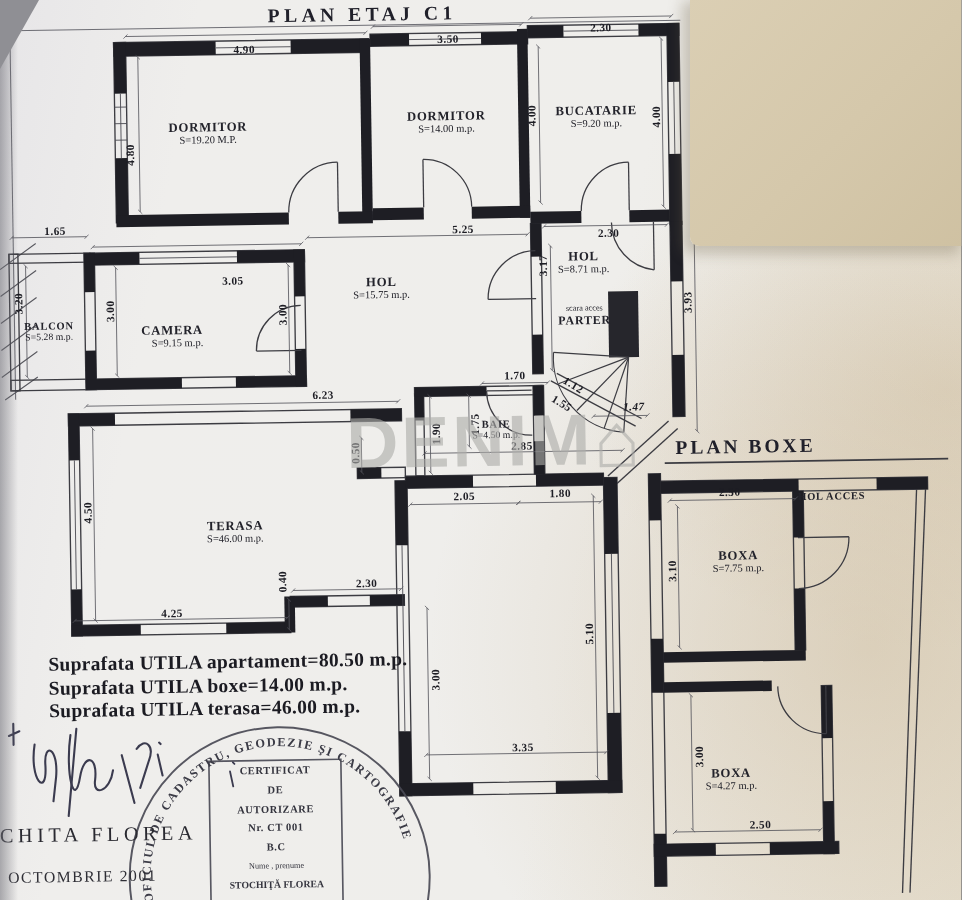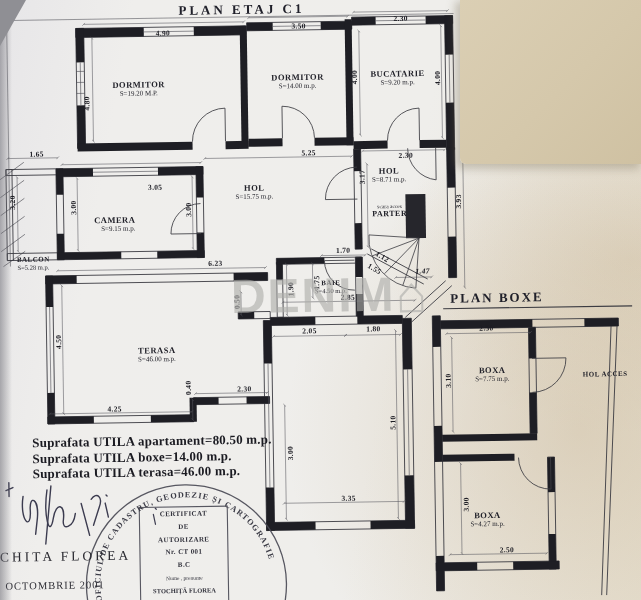--- a/index.html
+++ b/index.html
@@ -296,21 +296,21 @@
       <div class="ra">S=19.20 M.P.</div>
     </div>
     <div class="room" style="left:301px;top:81px;">
       <div class="rn">DORMITOR</div>
       <div class="ra">S=14.00 m.p.</div>
     </div>
     <div class="room" style="left:401px;top:79px;">
       <div class="rn">BUCATARIE</div>
       <div class="ra">S=9.20 m.p.</div>
     </div>
-    <div class="room sm" style="left:34px;top:217px;margin-top:42px;">
+    <div class="room sm" style="left:34px;top:217px;">
       <div class="rn">BALCON</div>
       <div class="ra">S=5.28 m.p.</div>
     </div>
     <div class="room" style="left:116px;top:221px;text-align:right;">
       <div class="rn">CAMERA</div>
       <div class="ra">S=9.15 m.p.</div>
     </div>
     <div class="room" style="left:256px;top:191px;">
       <div class="rn">HOL</div>
       <div class="ra">S=15.75 m.p.</div>
@@ -332,21 +332,21 @@
       <div class="ra">S=46.00 m.p.</div>
     </div>
     <div class="room" style="left:491px;top:377px;">
       <div class="rn">BOXA</div>
       <div class="ra">S=7.75 m.p.</div>
     </div>
     <div class="room" style="left:484px;top:522px;">
       <div class="rn">BOXA</div>
       <div class="ra">S=4.27 m.p.</div>
     </div>
-    <div class="room sm" style="left:604px;top:335px;margin-top:44px;">
+    <div class="room sm" style="left:554px;top:335px;">
       <div class="rn">HOL ACCES</div>
     </div>
 
     <div class="dim" style="left:167px;top:31px;">4.90</div>
     <div class="dim" style="left:303px;top:26px;">3.50</div>
     <div class="dim" style="left:405px;top:20px;">2.30</div>
     <div class="dim v" style="left:90px;top:100px;">4.80</div>
     <div class="dim v" style="left:358px;top:78px;">4.00</div>
     <div class="dim v" style="left:441px;top:80px;">4.00</div>
     <div class="dim" style="left:39px;top:150px;">1.65</div>

